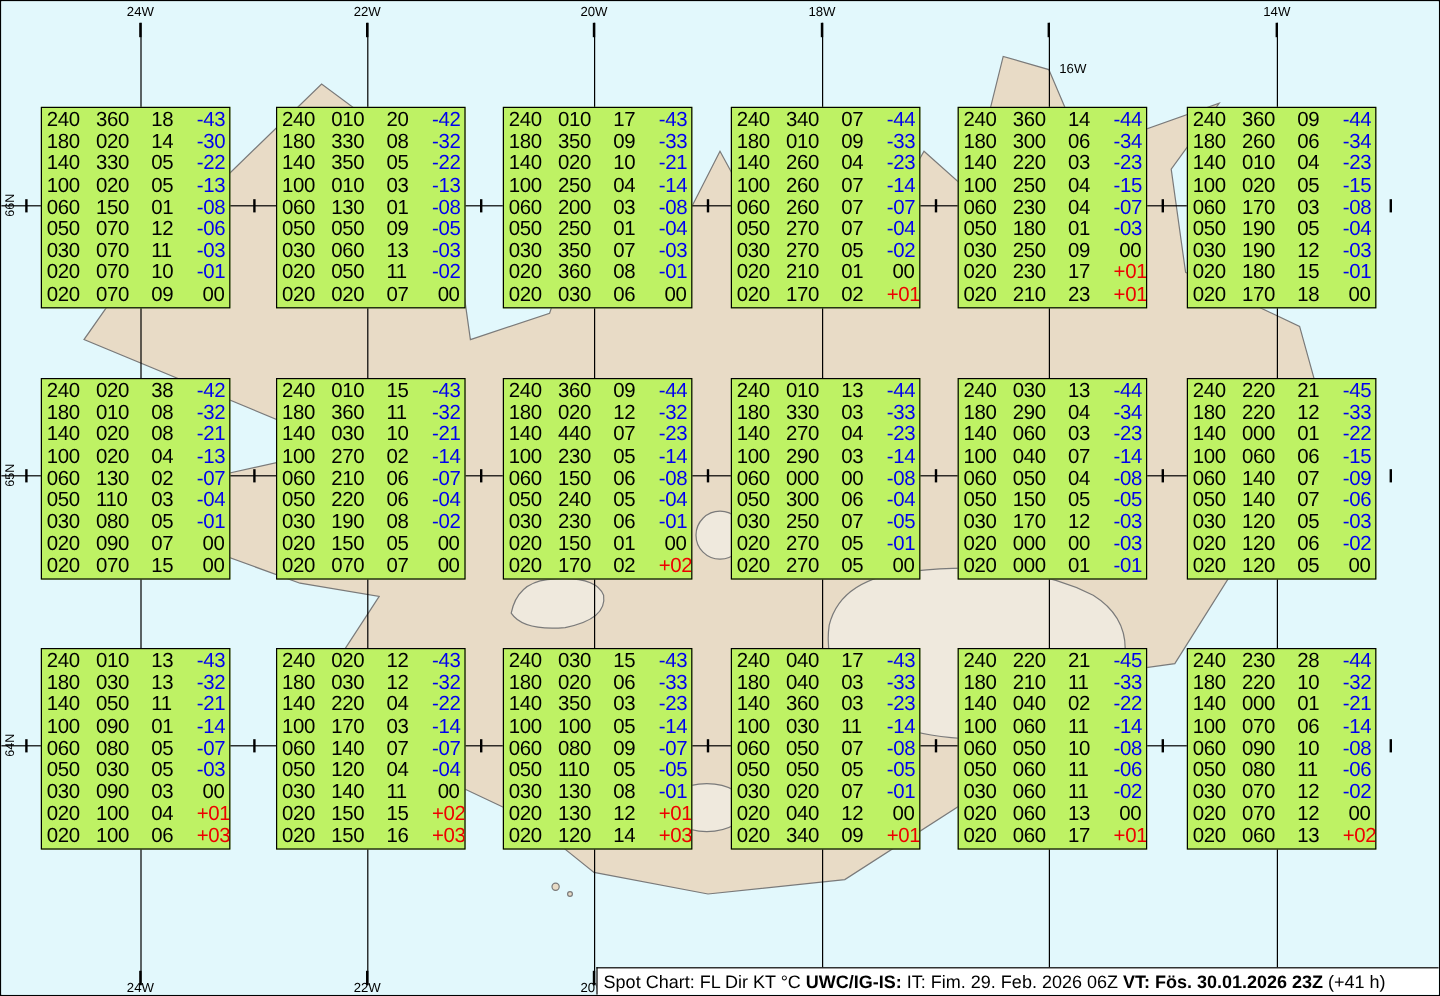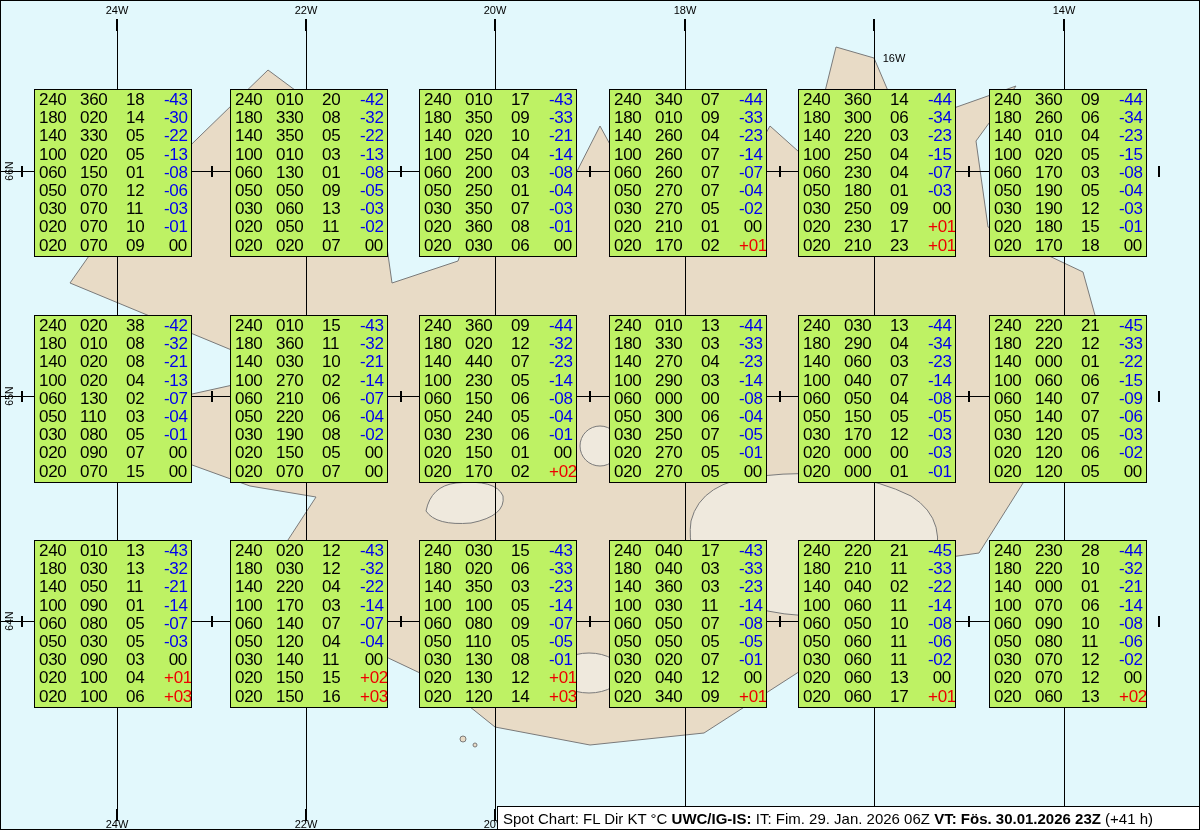--- a/index.html
+++ b/index.html
@@ -1124,16 +1124,16 @@
         <div class="drow">
           <div class="c c0">020</div>
           <div class="c c1">060</div>
           <div class="c c2">13</div>
           <div class="c c3 t-pos">+02</div>
         </div>
       </div>
     </div>
 
   <div class="statusbar">
-    <span>Spot Chart: FL Dir KT °C </span><b>UWC/IG-IS:</b><span> IT: Fim. 29. Jan. 2026 06Z </span><b>VT: Fös. 30.01.2026 23Z</b><span> (+41 h)</span>
+    <span>Spot Chart: FL Dir KT °C </span><b>UWC/IG-IS:</b><span> IT: Fim. 29. Feb. 2026 06Z </span><b>VT: Fös. 30.01.2026 23Z</b><span> (+41 h)</span>
   </div>
 
 </div>
 
 </body></html>

